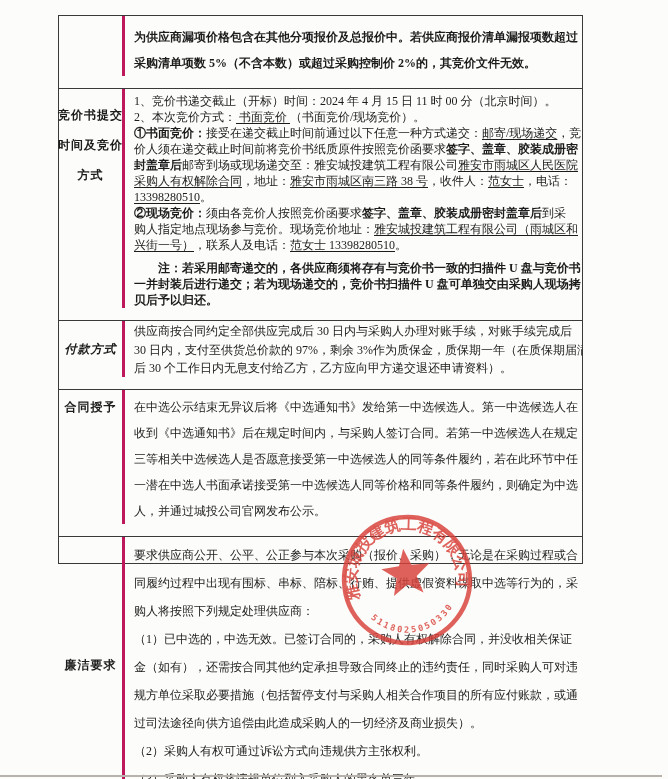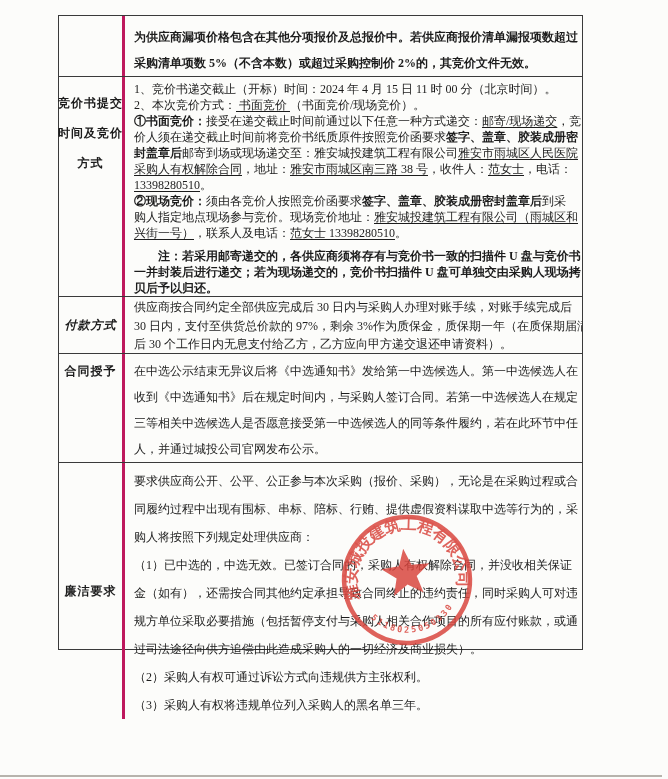--- a/index.html
+++ b/index.html
@@ -6,23 +6,23 @@
   html,body { width:668px; }
   body{
     font-family:"Liberation Serif","DejaVu Serif",serif;
     background:#ffffff;
   }
   .page{
     position:relative; width:668px; height:779px;
     background:#fcfcfa; overflow:hidden; color:#1c1c1c;
   }
   .doc-table{
-    position:absolute; left:58px; top:15px; width:525px; height:635px;
+    position:absolute; left:58px; top:15px; width:525px; height:549px;
     border:1.5px solid #3a3a3a;
-    display:flex; flex-direction:column;
+    display:flex; flex-direction:column;gap:12px;
   }
   .row{ display:flex; width:100%; border-top:1px solid #3a3a3a; }
   .row:first-child{ border-top:none; }
   .hdr{
     width:66px; flex:0 0 66px; border-right:3px solid #be185d;
     font-weight:bold; font-size:12px; letter-spacing:1px;
     display:flex; flex-direction:column; align-items:center;
   }
   .hline{ white-space:nowrap; }
   .content{
@@ -123,20 +123,21 @@
         </div>
       </div>
       <div class="row r-award">
         <div class="hdr">
           <div class="hline">合同授予</div>
         </div>
         <div class="content">
           <div class="line"><span class="">在中选公示结束无异议后将《中选通知书》发给第一中选候选人。第一中选候选人在</span></div>
           <div class="line"><span class="">收到《中选通知书》后在规定时间内，与采购人签订合同。若第一中选候选人在规定</span></div>
           <div class="line"><span class="">三等相关中选候选人是否愿意接受第一中选候选人的同等条件履约，若在此环节中任</span></div>
+          <div class="line"><span class="">一潜在中选人书面承诺接受第一中选候选人同等价格和同等条件履约，则确定为中选</span></div>
           <div class="line"><span class="">人，并通过城投公司官网发布公示。</span></div>
         </div>
       </div>
       <div class="row r-integrity">
         <div class="hdr">
           <div class="hline">廉洁要求</div>
         </div>
         <div class="content">
           <div class="line"><span class="">要求供应商公开、公平、公正参与本次采购（报价、采购），无论是在采购过程或合</span></div>
           <div class="line"><span class="">同履约过程中出现有围标、串标、陪标、行贿、提供虚假资料谋取中选等行为的，采</span></div>

